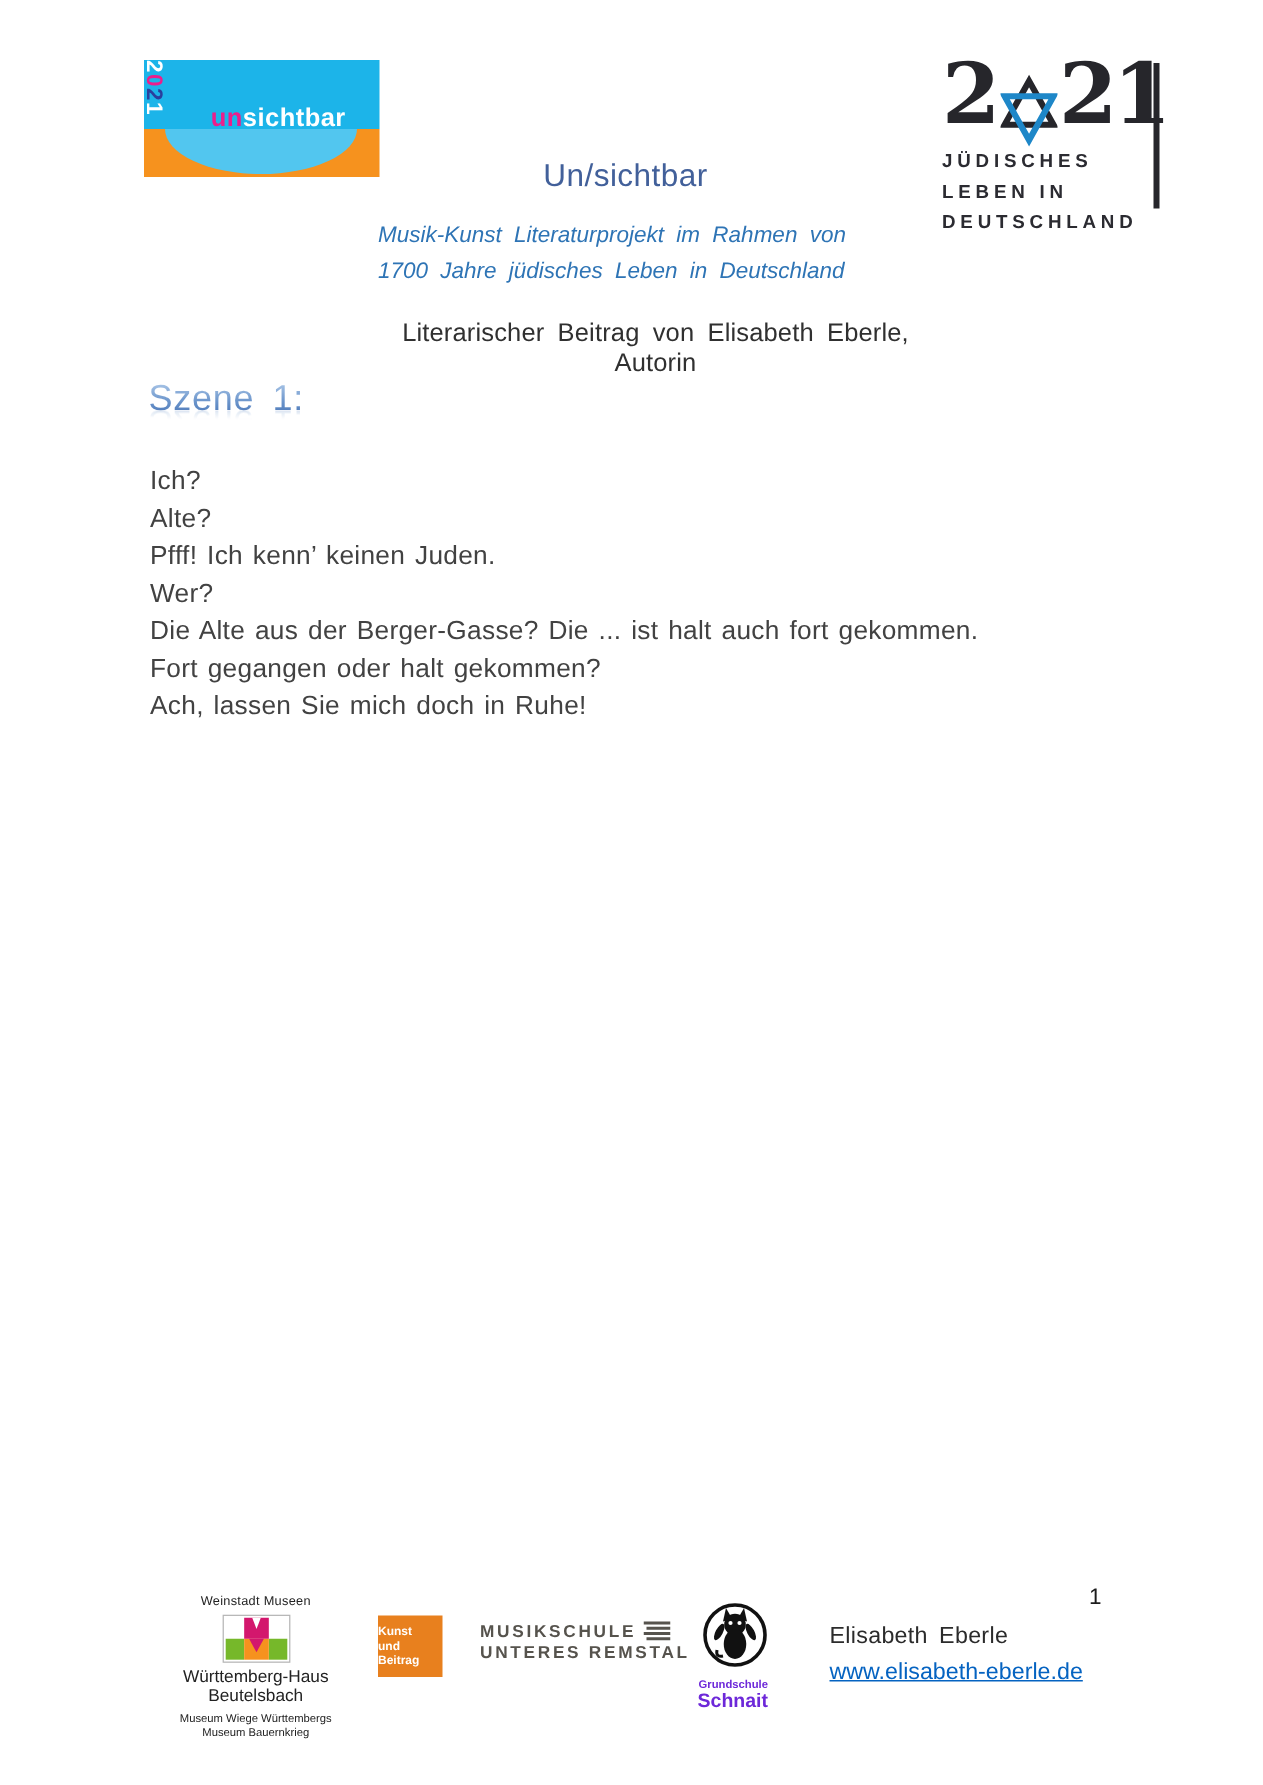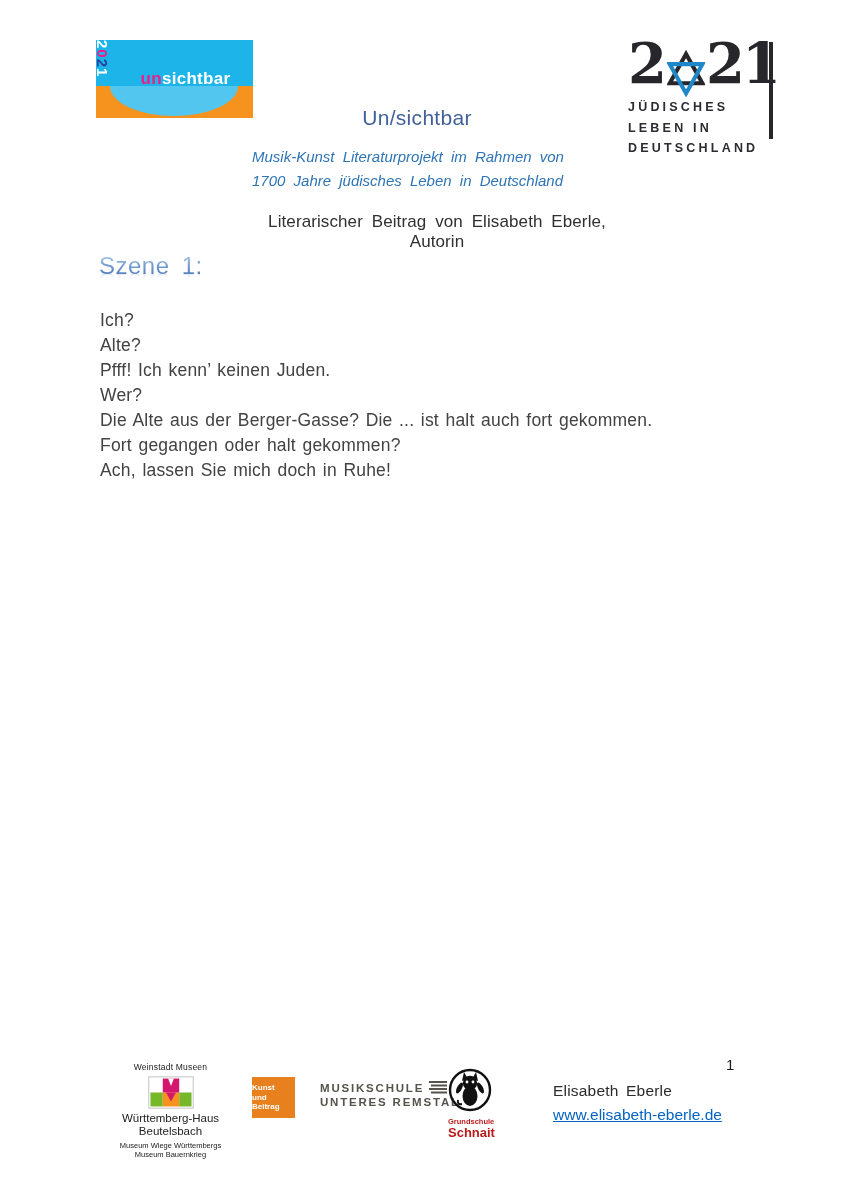--- a/index.html
+++ b/index.html
@@ -49,21 +49,21 @@
   .f-w-top{font-size:8.5px;letter-spacing:.2px;}
   .f-w-logo{margin:3px auto 2px;display:block;}
   .f-w-name{font-size:11.5px;line-height:13px;}
   .f-w-sub{font-size:7.5px;line-height:9px;margin-top:3px;}
   .f-kunst{position:absolute;left:252px;top:1077px;width:43px;height:41px;background:#E8801E;
     color:#fff;text-align:left;font-size:8px;font-weight:bold;line-height:9.5px;padding-top:0;
     display:flex;flex-direction:column;justify-content:center;}
   .f-musik{position:absolute;left:320px;top:1080px;color:#56534D;}
   .f-musik-row{display:flex;align-items:flex-end;gap:5px;}
   .f-musik-line{font-size:11.5px;font-weight:600;letter-spacing:1.8px;line-height:14px;}
-  .f-schnait{position:absolute;left:448px;top:1068px;width:64px;text-align:left;color:#b91c1c;}
+  .f-schnait{position:absolute;left:448px;top:1068px;width:64px;text-align:right;color:#6d28d9;}
   .f-schnait-sub{font-size:7.5px;font-weight:600;margin-top:1px;}
   .f-schnait-name{font-size:13px;font-weight:bold;line-height:13px;}
   .f-author{position:absolute;left:553px;top:1082px;}
   .f-author-name{font-size:15.5px;color:#2b2b2b;letter-spacing:.2px;word-spacing:3px;}
   .f-author-link{display:inline-block;margin-top:6px;font-size:15.5px;color:#0563C1;text-decoration:underline;}
 </style>
 </head>
 <body>
 
 <div class="page">

